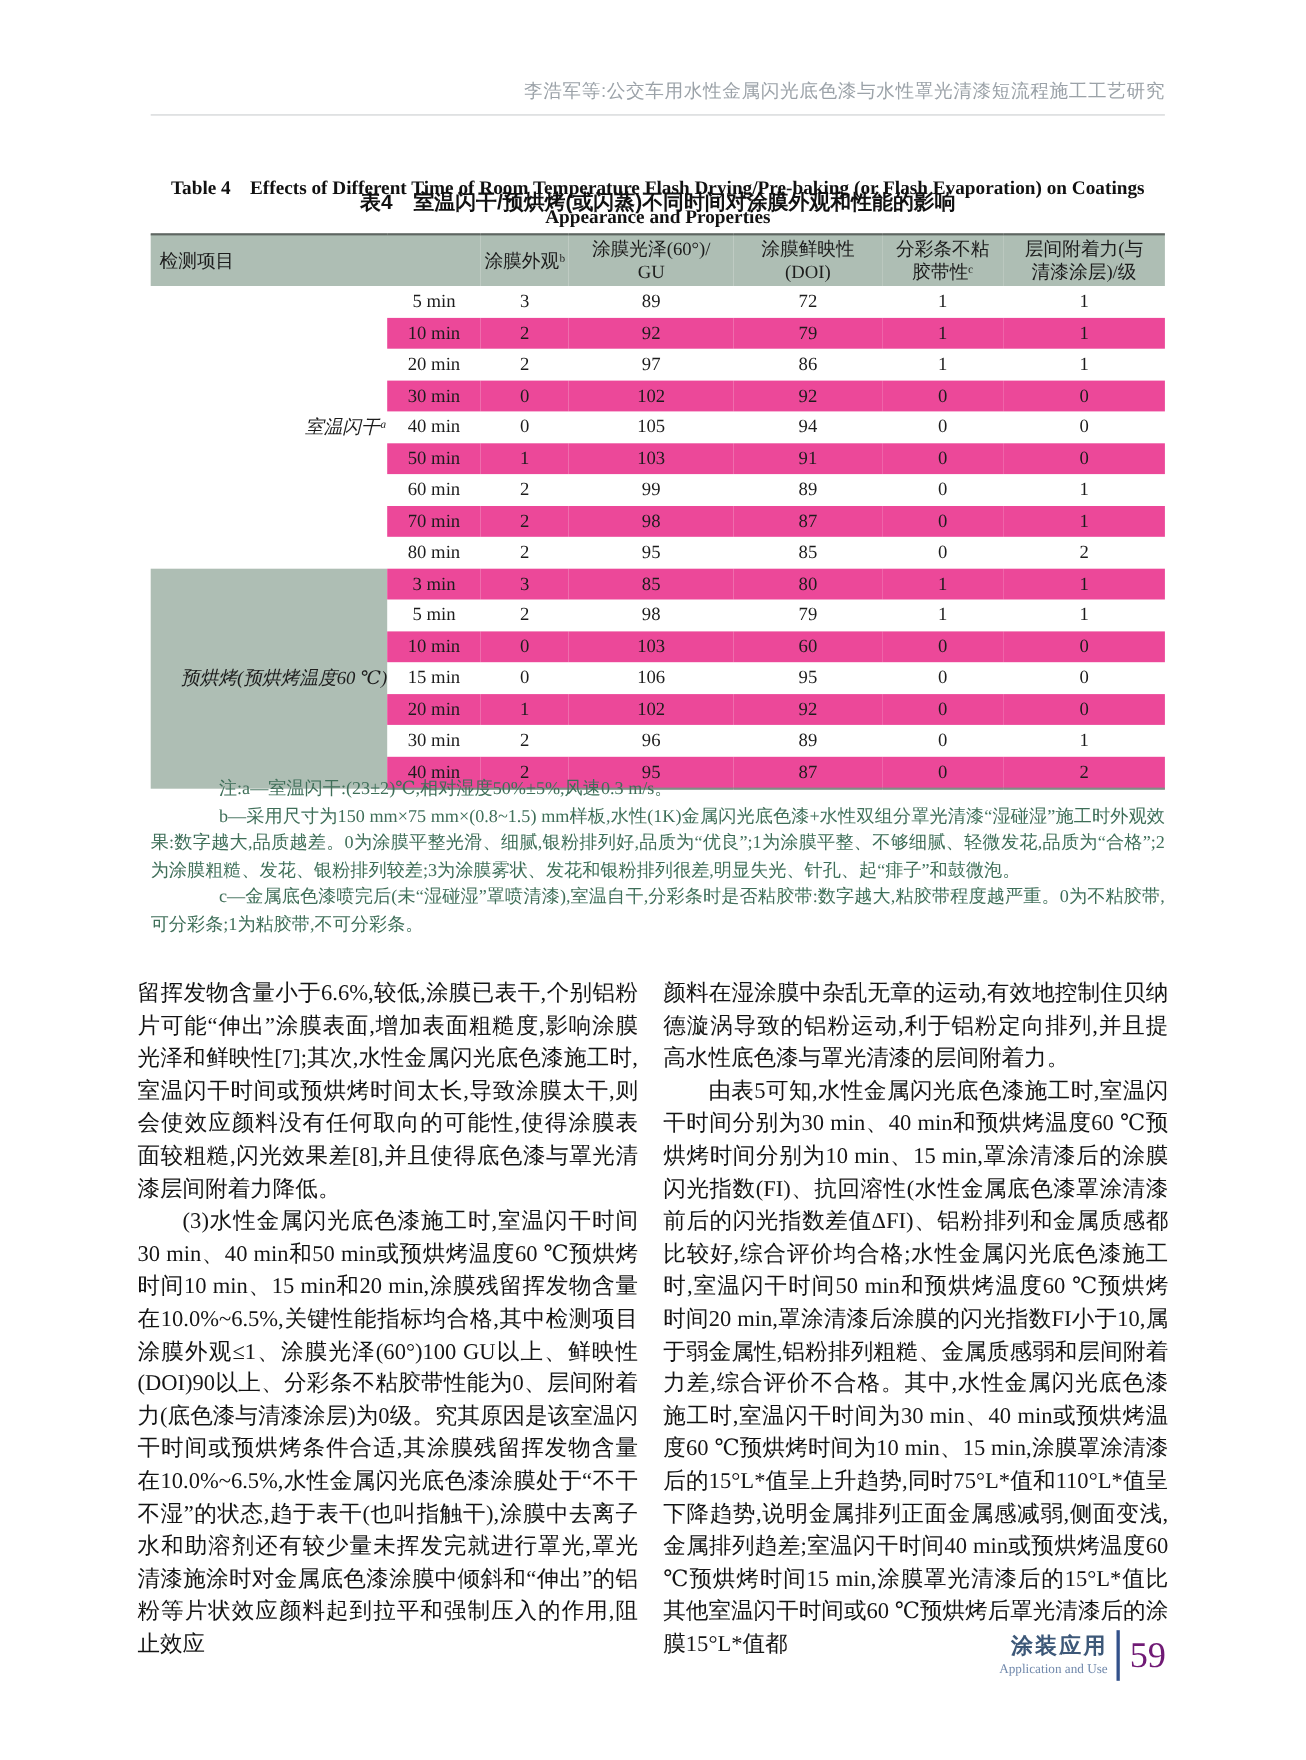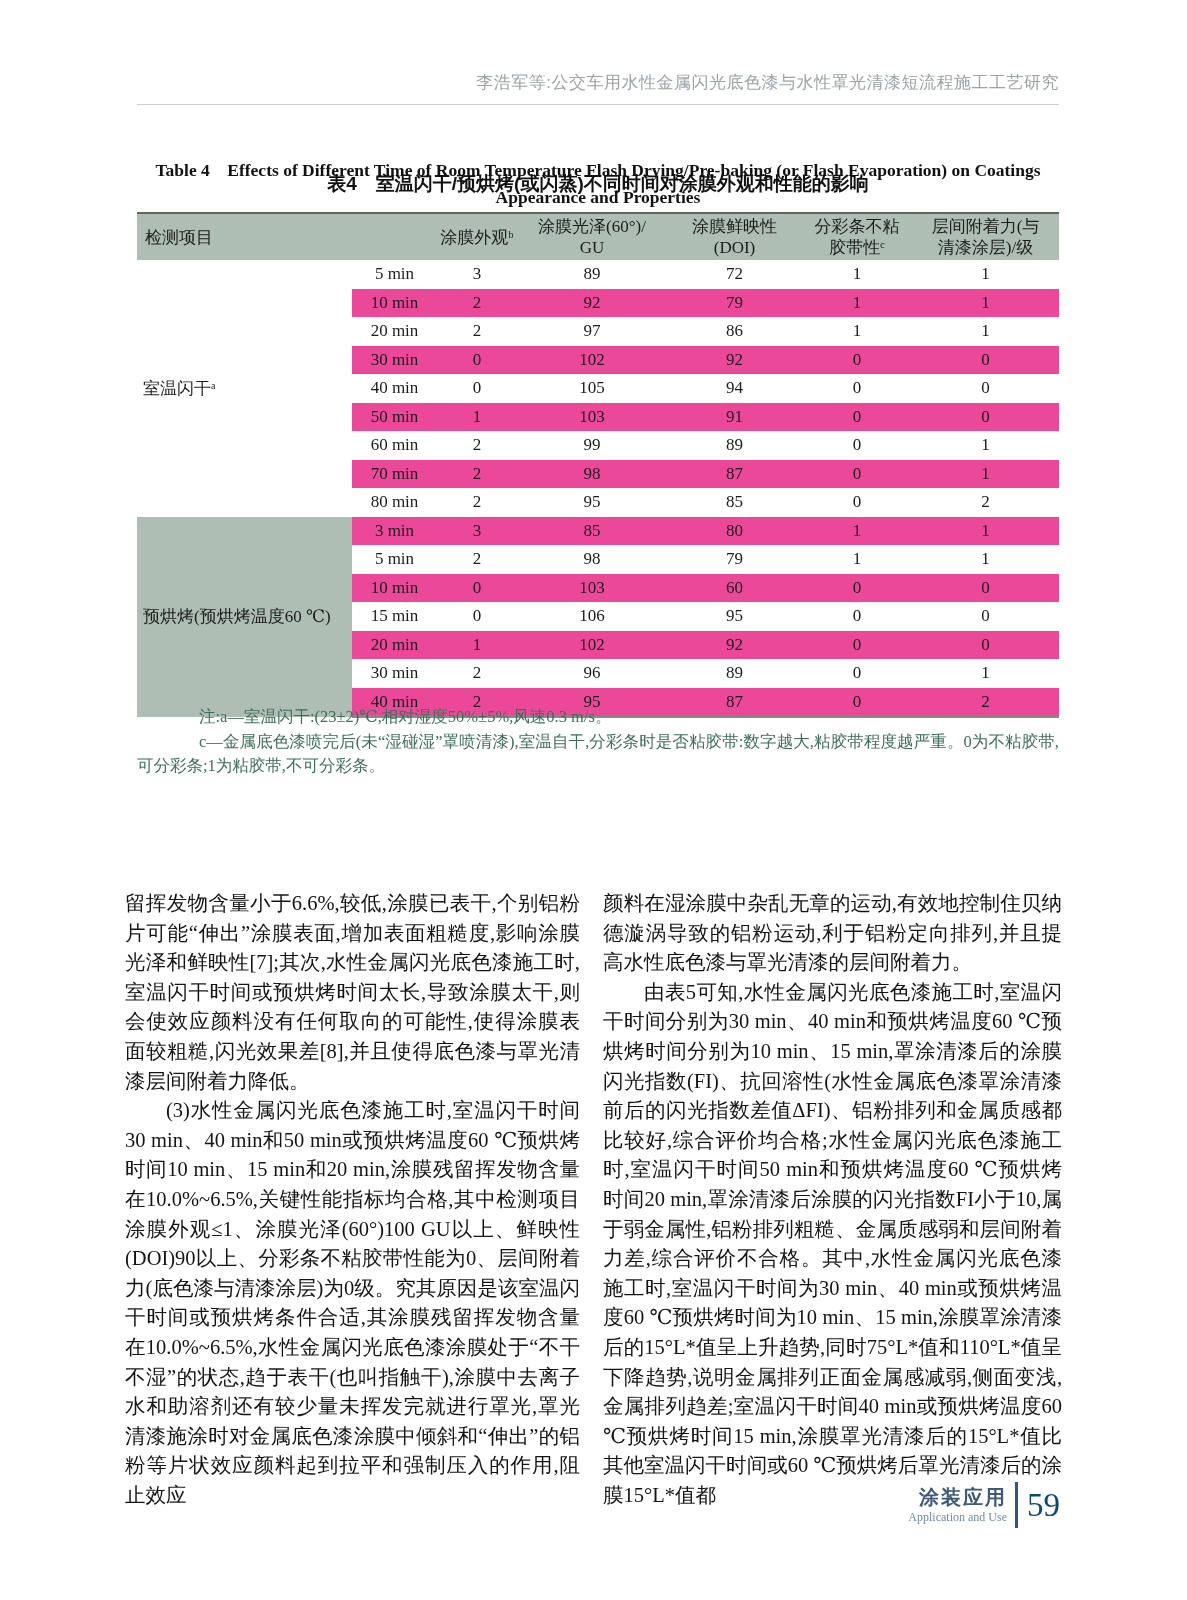--- a/index.html
+++ b/index.html
@@ -32,21 +32,21 @@
     font-size:17px;color:#1c1c1c;
   }
   table.main thead tr{background:#aebeb4;border-top:2px solid #5f6662;}
   table.main th{
     font-weight:normal;white-space:pre-line;vertical-align:middle;
     text-align:center;height:44px;line-height:21px;padding:1px 0;
   }
   table.main th.first{text-align:left;padding-left:8px;}
   table.main td{height:28.5px;text-align:center;vertical-align:middle;padding:0;}
   table.main tr.shade td{background:#ec4899;}
-  table.main td.group-label{text-align:left;padding-left:6px;background:#ffffff;}
+  table.main td.group-label{text-align:right;padding-left:6px;background:#ffffff;font-style:italic;}
   table.main tr.shade td.group-label,
   table.main td.group-label.shade{background:#aebeb4;}
   table.main tbody tr:last-child td{border-bottom:2.5px solid #818d86;}
   
   .notes{
     position:absolute;top:705px;left:137px;width:922px;
     font-size:16.5px;line-height:24.6px;color:#3e6e58;text-align:justify;
   }
   .notes p{margin:0;text-indent:62px;}
   
@@ -66,21 +66,21 @@
     position:absolute;top:1482px;right:127px;
     display:flex;align-items:center;justify-content:center;
   }
   .footer-labels{text-align:right;}
   .footer-zh{
     font-family:"Liberation Sans","DejaVu Sans",sans-serif;
     font-size:20px;font-weight:bold;color:#3d5878;letter-spacing:2px;line-height:24px;
   }
   .footer-en{font-size:12px;color:#7189ac;line-height:16px;}
   .footer-bar{width:3px;height:46px;background:#33518a;margin:0 9px 0 8px;}
-  .footer-num{font-size:33px;color:#0c4a6e;}
+  .footer-num{font-size:33px;color:#701a75;}
 </style>
 </head>
 <body>
 
 <div class="runhead">李浩军等:公交车用水性金属闪光底色漆与水性罩光清漆短流程施工工艺研究</div>
 <div class="headrule"></div>
 
 <div class="cap-zh">表4　室温闪干/预烘烤(或闪蒸)不同时间对涂膜外观和性能的影响</div>
 <div class="cap-en">
   <div>Table 4　Effects of Different Time of Room Temperature Flash Drying/Pre-baking (or Flash Evaporation) on Coatings</div>
@@ -240,20 +240,21 @@
         <td>95</td>
         <td>87</td>
         <td>0</td>
         <td>2</td>
       </tr>
     </tbody>
 </table>
 
 <div class="notes">
   <p>注:a—室温闪干:(23±2)℃,相对湿度50%±5%,风速0.3 m/s。</p>
+  <p>b—采用尺寸为150 mm×75 mm×(0.8~1.5) mm样板,水性(1K)金属闪光底色漆+水性双组分罩光清漆“湿碰湿”施工时外观效果:数字越大,品质越差。0为涂膜平整光滑、细腻,银粉排列好,品质为“优良”;1为涂膜平整、不够细腻、轻微发花,品质为“合格”;2为涂膜粗糙、发花、银粉排列较差;3为涂膜雾状、发花和银粉排列很差,明显失光、针孔、起“痱子”和鼓微泡。</p>
   <p>c—金属底色漆喷完后(未“湿碰湿”罩喷清漆),室温自干,分彩条时是否粘胶带:数字越大,粘胶带程度越严重。0为不粘胶带,可分彩条;1为粘胶带,不可分彩条。</p>
 </div>
 
 <div class="bodycols">
   <div class="col left">
     <p>留挥发物含量小于6.6%,较低,涂膜已表干,个别铝粉片可能“伸出”涂膜表面,增加表面粗糙度,影响涂膜光泽和鲜映性[7];其次,水性金属闪光底色漆施工时,室温闪干时间或预烘烤时间太长,导致涂膜太干,则会使效应颜料没有任何取向的可能性,使得涂膜表面较粗糙,闪光效果差[8],并且使得底色漆与罩光清漆层间附着力降低。</p>
     <p class="indent">(3)水性金属闪光底色漆施工时,室温闪干时间30 min、40 min和50 min或预烘烤温度60 ℃预烘烤时间10 min、15 min和20 min,涂膜残留挥发物含量在10.0%~6.5%,关键性能指标均合格,其中检测项目涂膜外观≤1、涂膜光泽(60°)100 GU以上、鲜映性(DOI)90以上、分彩条不粘胶带性能为0、层间附着力(底色漆与清漆涂层)为0级。究其原因是该室温闪干时间或预烘烤条件合适,其涂膜残留挥发物含量在10.0%~6.5%,水性金属闪光底色漆涂膜处于“不干不湿”的状态,趋于表干(也叫指触干),涂膜中去离子水和助溶剂还有较少量未挥发完就进行罩光,罩光清漆施涂时对金属底色漆涂膜中倾斜和“伸出”的铝粉等片状效应颜料起到拉平和强制压入的作用,阻止效应</p>
   </div>
   <div class="col right">
     <p>颜料在湿涂膜中杂乱无章的运动,有效地控制住贝纳德漩涡导致的铝粉运动,利于铝粉定向排列,并且提高水性底色漆与罩光清漆的层间附着力。</p>

